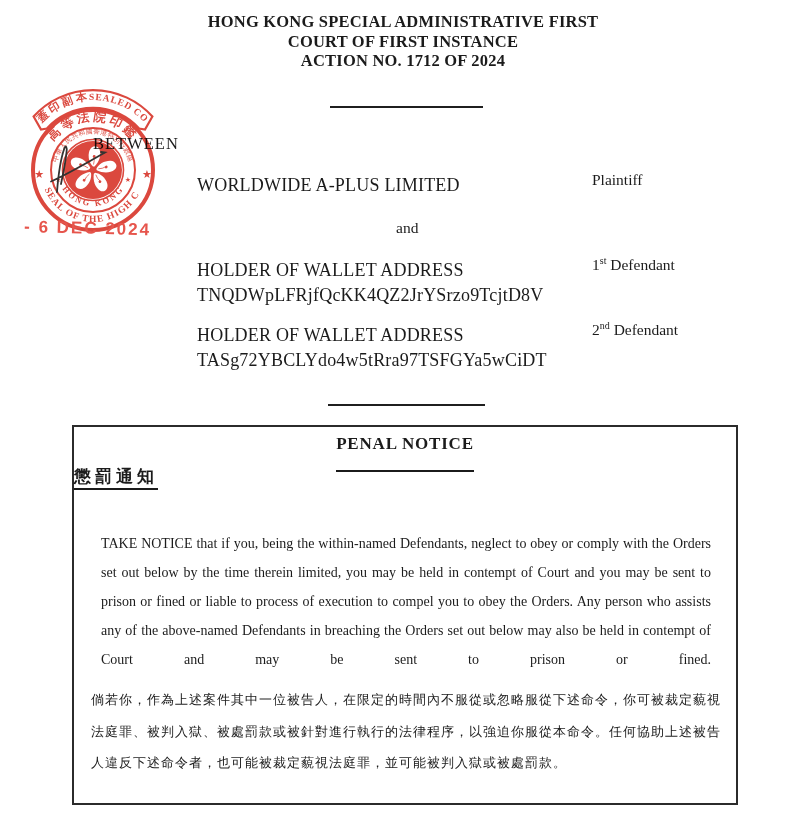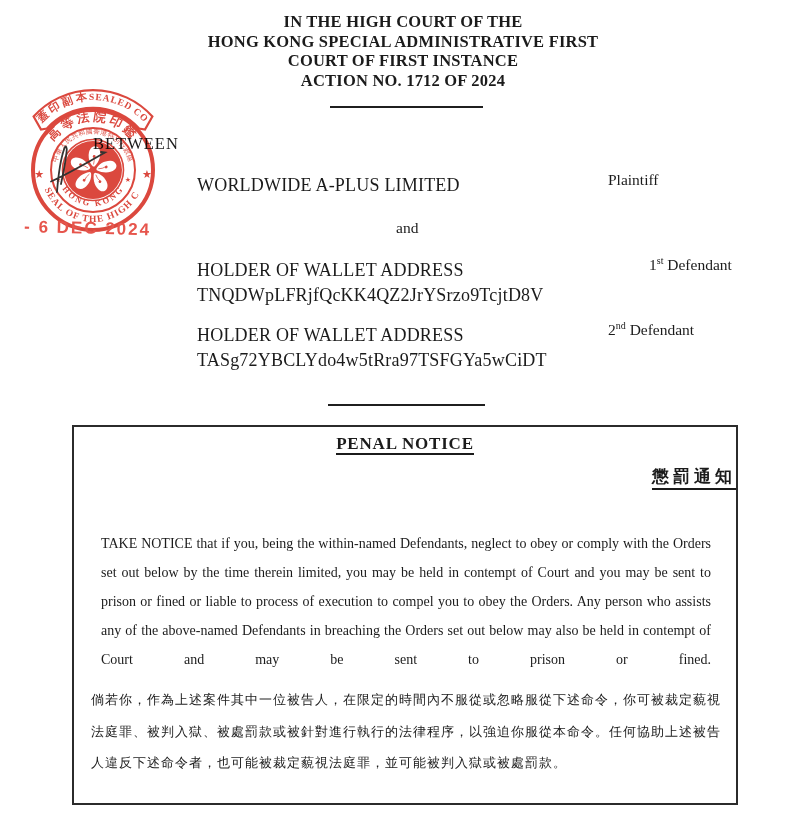--- a/index.html
+++ b/index.html
@@ -25,41 +25,41 @@
   
   .between{
     position:absolute;left:93px;top:134px;
     font-size:16.5px;letter-spacing:1px;z-index:1;
   }
   .party-name{
     position:absolute;left:197px;
     font-size:18px;line-height:25px;letter-spacing:.2px;
   }
   .party-role{
-    position:absolute;left:608px;
+    position:absolute;left:592px;
     font-size:15.5px;
   }
   .party-role sup{font-size:10px;line-height:0;}
   .conjunction{
     position:absolute;left:396px;top:219px;font-size:15.5px;
   }
   
   .penal-box{
     position:absolute;left:72px;top:425px;width:662px;height:376px;
     border:2px solid #2b2b2b;background:#fff;
   }
   .pn-title{
     position:absolute;top:7px;left:0;right:0;text-align:center;
   }
   .pn-title span{
     font-weight:bold;font-size:17px;letter-spacing:.8px;
-    border-bottom:2.5px solid #1b1b1b;padding-bottom:0;
+    border-bottom:2.5px solid #1b1b1b;padding-bottom:17px;
   }
   .pn-sub{
-    position:absolute;top:38px;left:0;right:0;text-align:right;
+    position:absolute;top:38px;left:0;right:0;text-align:left;
   }
   .pn-sub span{
     font-weight:bold;font-size:17px;letter-spacing:4px;
     border-bottom:2px solid #1b1b1b;padding-bottom:2px;
   }
   .pn-body{
     position:absolute;top:92px;left:17px;right:15px;
   }
   .pn-body-en{
     margin:10px;font-size:14px;line-height:29px;
@@ -79,21 +79,20 @@
     font-family:"Liberation Sans","DejaVu Sans",sans-serif;
     font-weight:bold;letter-spacing:2px;
   }
 </style>
 </head>
 <body>
 
 <div class="page">
 
   <div class="court-header">
-    <div>IN THE HIGH COURT OF THE</div>
     <div>HONG KONG SPECIAL ADMINISTRATIVE FIRST</div>
     <div>COURT OF FIRST INSTANCE</div>
     <div>ACTION NO. 1712 OF 2024</div>
   </div>
   <div class="rule rule1"></div>
 
   <div class="between">BETWEEN</div>
 
   <svg class="seal" width="185" height="205" viewBox="0 0 185 205">
     <defs>
@@ -164,21 +163,21 @@
 
   <div class="party-name" style="top:173px;">WORLDWIDE A-PLUS LIMITED</div>
   <div class="party-role" style="top:171px;">Plaintiff</div>
 
   <div class="conjunction">and</div>
 
   <div class="party-name" style="top:258px;">
     <div>HOLDER OF WALLET ADDRESS</div>
     <div>TNQDWpLFRjfQcKK4QZ2JrYSrzo9TcjtD8V</div>
   </div>
-  <div class="party-role" style="top:256px;margin-left:41px;"><span>1</span><sup>st</sup> <span>Defendant</span></div>
+  <div class="party-role" style="top:256px;"><span>1</span><sup>st</sup> <span>Defendant</span></div>
 
   <div class="party-name" style="top:323px;">
     <div>HOLDER OF WALLET ADDRESS</div>
     <div>TASg72YBCLYdo4w5tRra97TSFGYa5wCiDT</div>
   </div>
   <div class="party-role" style="top:321px;"><span>2</span><sup>nd</sup> <span>Defendant</span></div>
 
   <div class="rule rule2"></div>
 
   <div class="penal-box">

